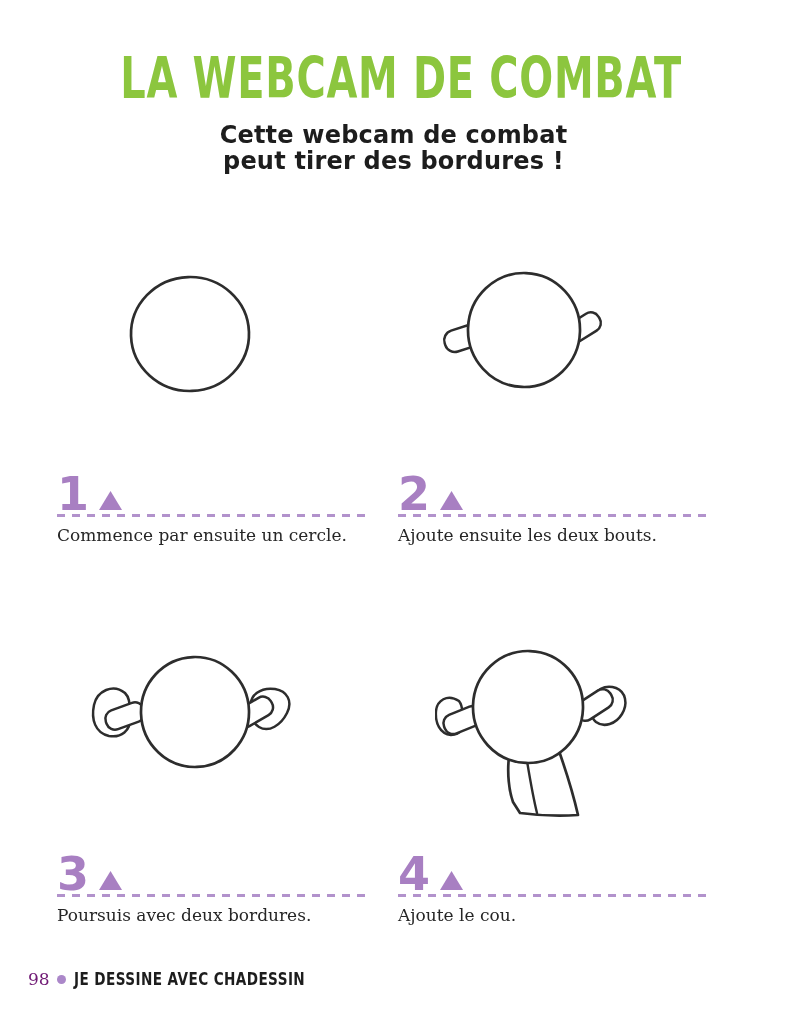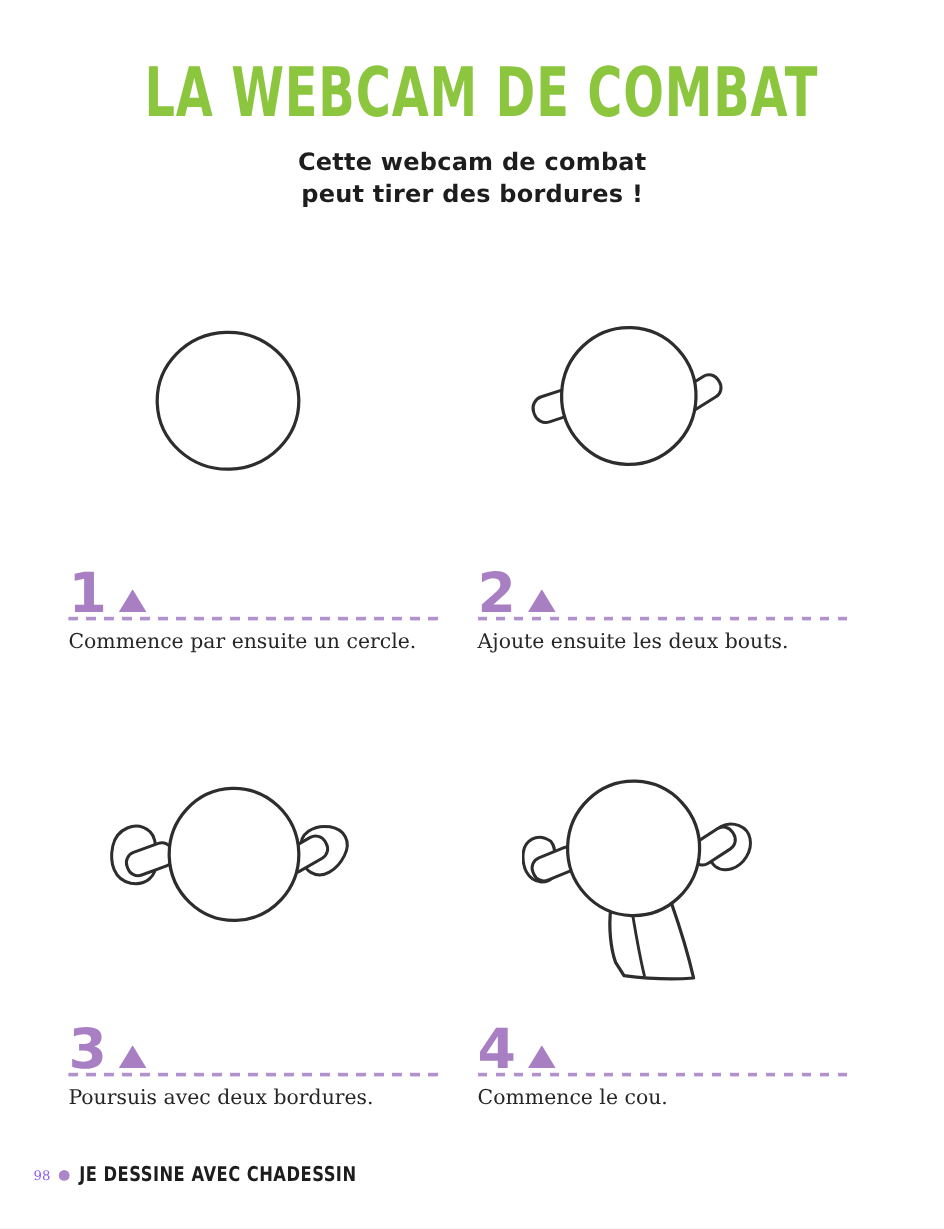--- a/index.html
+++ b/index.html
@@ -20,21 +20,21 @@
     font-weight:bold; font-size:57px; line-height:60px;
     color:#8cc63e; letter-spacing:1px; white-space:nowrap;
     transform:scaleX(0.70); transform-origin:center;
   }
 
   
   .subtitle {
     position:absolute; top:122px; left:0; width:787px;
     text-align:center;
     font-family:"DejaVu Sans", sans-serif;
-    font-weight:bold; font-size:20px; line-height:26px;
+    font-weight:bold; font-size:24px; line-height:26px;
     color:#1d1d1d; letter-spacing:0.2px;
   }
 
   
   .drawing { position:absolute; margin:0; }
   .drawing svg { display:block; width:100%; height:100%; }
 
   
   .step-head { position:absolute; width:313px; }
   .num-row { display:flex; align-items:flex-end; height:38px; }
@@ -59,21 +59,21 @@
     font-size:17px; line-height:22px; color:#262626;
   }
 
   
   .footer {
     position:absolute; left:28px; top:969px;
     display:flex; align-items:center;
   }
   .pagenum {
     font-family:"DejaVu Serif", serif;
-    font-size:11px; color:#8b5cf6;
+    font-size:17px; color:#701a75;
   }
   .footer-dot {
     width:9px; height:9px; border-radius:50%;
     background:#ab87c9; margin:0 8px 0 7px;
   }
   .book-title {
     font-family:"DejaVu Sans", sans-serif;
     font-weight:bold; font-size:17px; color:#1d1d1d;
     letter-spacing:0.5px; white-space:nowrap;
     transform:scaleX(0.80); transform-origin:left center;
@@ -157,21 +157,21 @@
     <div class="dash"></div>
     <div class="caption">Poursuis avec deux bordures.</div>
   </div>
 
   <div class="step-head" style="left:398px; top:854px;">
     <div class="num-row">
       <span class="num">4</span>
       <span class="tri"></span>
     </div>
     <div class="dash"></div>
-    <div class="caption">Commence le cou.</div>
+    <div class="caption">Ajoute le cou.</div>
   </div>
 
   <div class="footer">
     <span class="pagenum">98</span>
     <span class="footer-dot"></span>
     <span class="book-title">JE DESSINE AVEC CHADESSIN</span>
   </div>
 
 </div>
 

